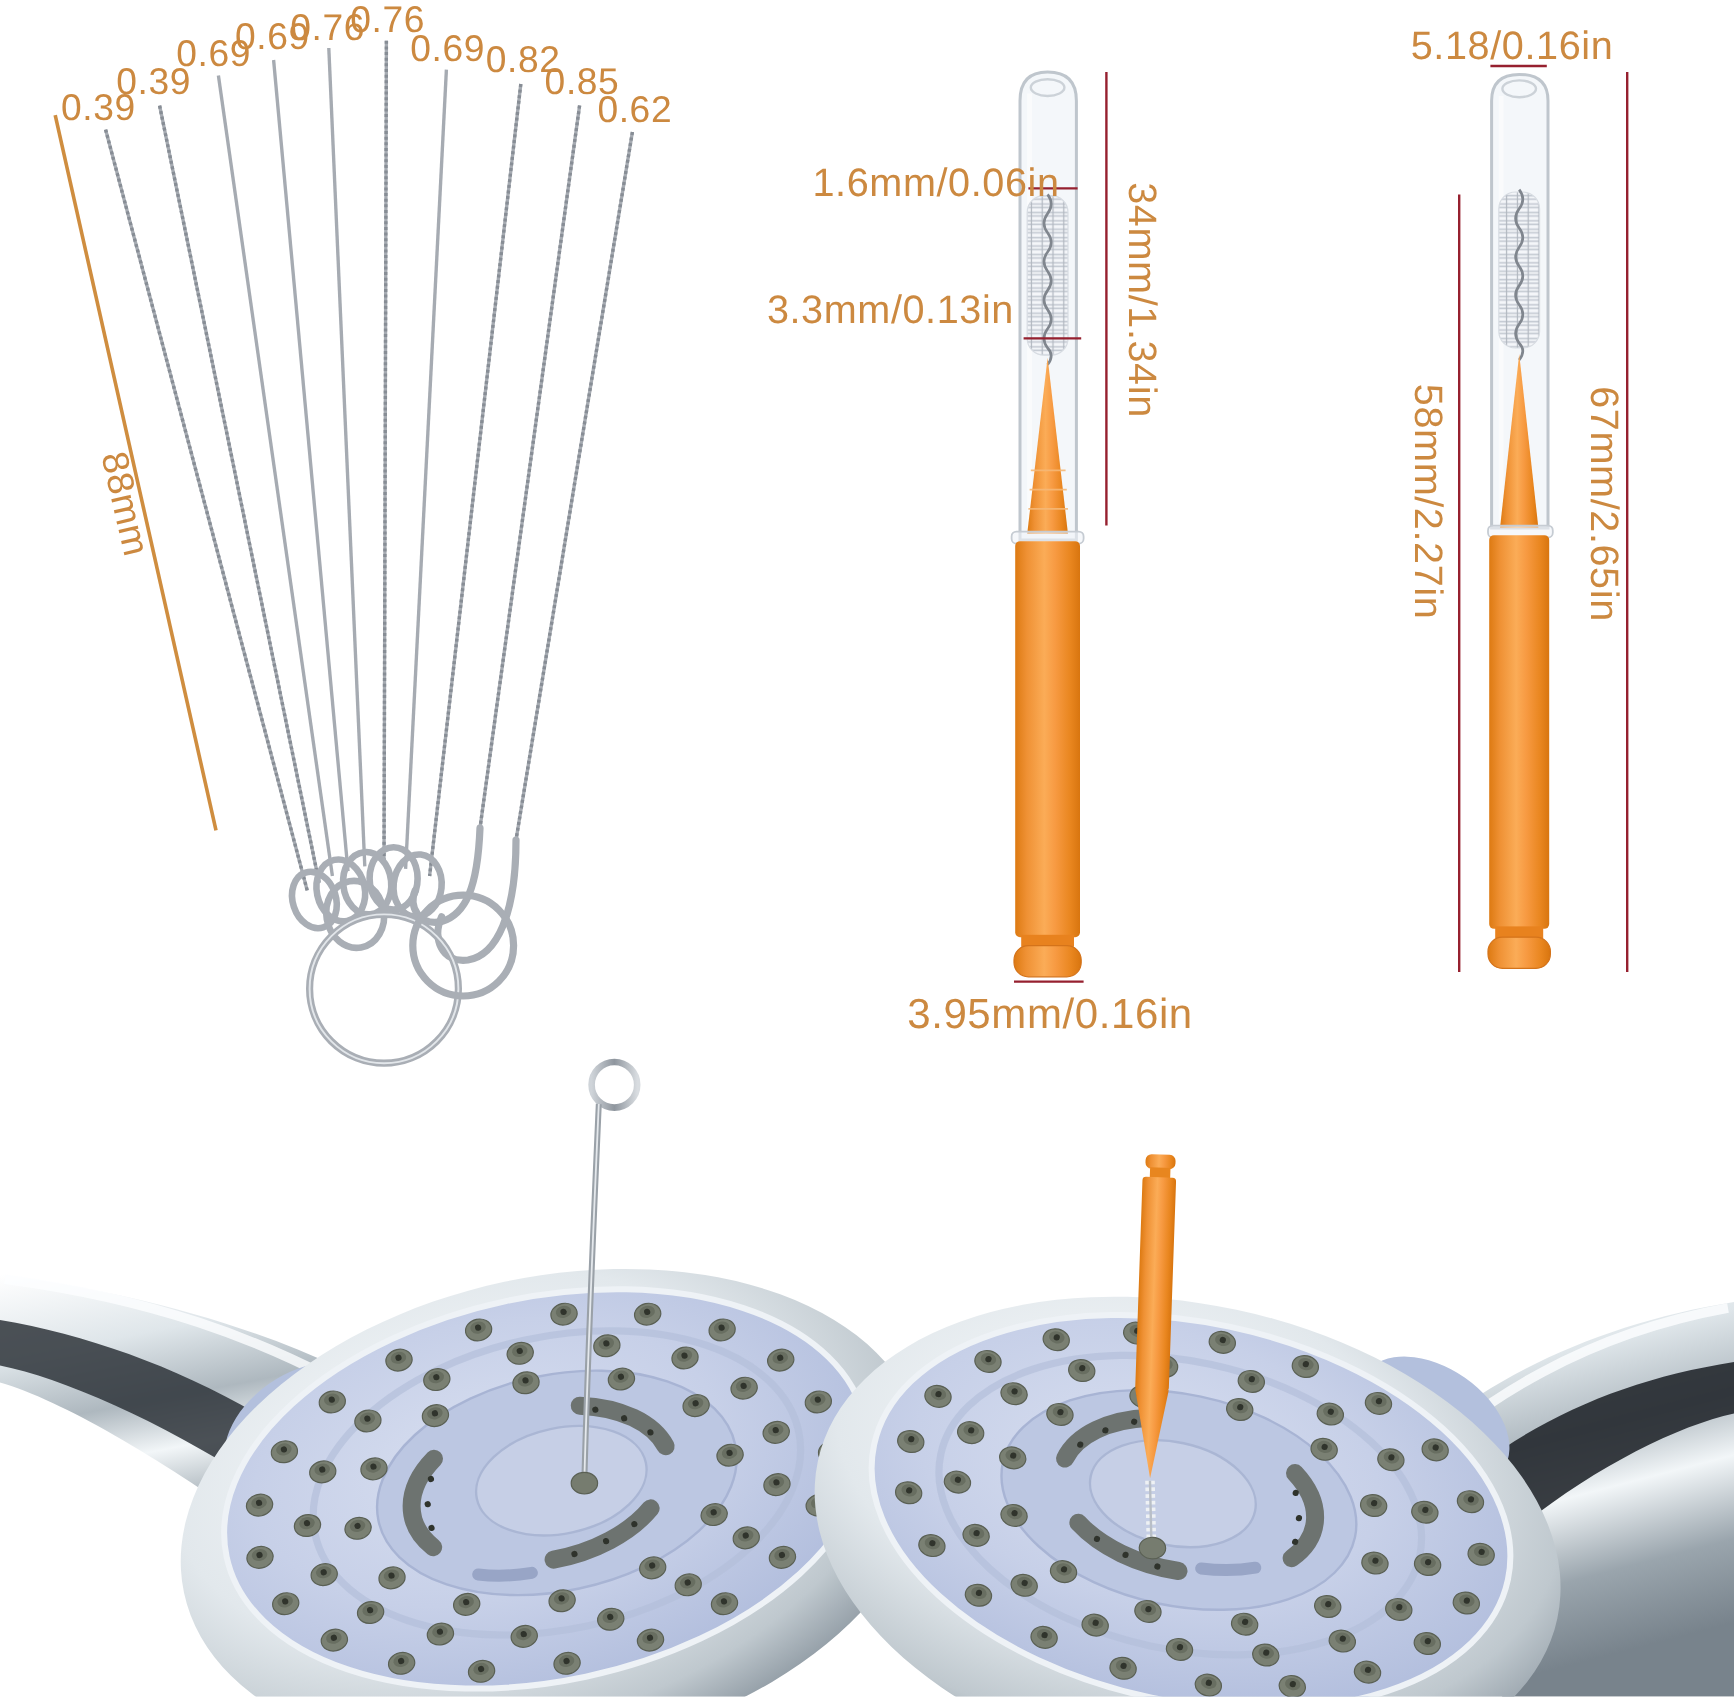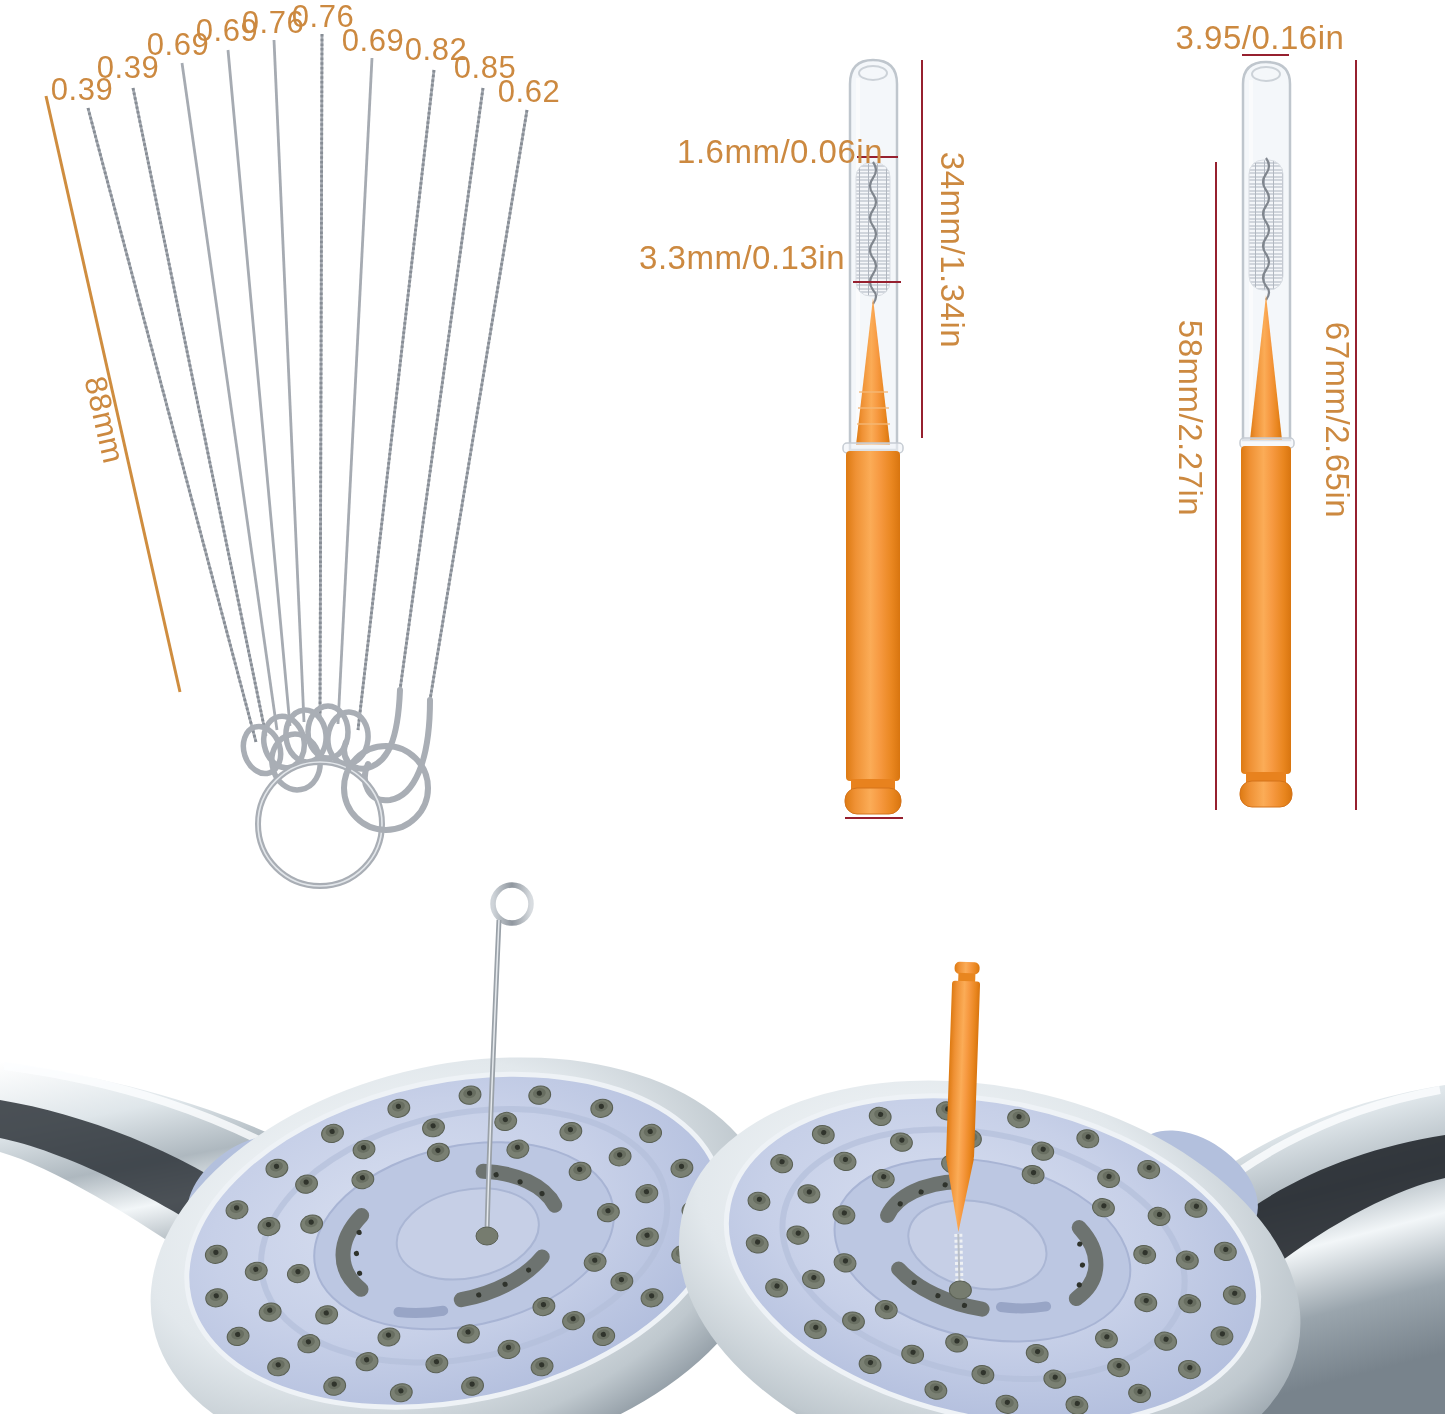--- a/index.html
+++ b/index.html
@@ -557,18 +557,19 @@
 <div class="label fan-label" style="left:373px;top:41px">0.69</div>
 <div class="label fan-label" style="left:436px;top:50px">0.82</div>
 <div class="label fan-label" style="left:485px;top:68px">0.85</div>
 <div class="label fan-label" style="left:529px;top:92px">0.62</div>
 
 <div class="label rot-diag" style="left:104px;top:420px">88mm</div>
 
 <div class="label" style="left:883px;top:152px;transform:translate(-100%,-50%)">1.6mm/0.06in</div>
 <div class="label" style="left:845px;top:258px;transform:translate(-100%,-50%)">3.3mm/0.13in</div>
 <div class="label rot90" style="left:952px;top:250px">34mm/1.34in</div>
-
-<div class="label" style="left:1260px;top:38px">3.95/0.16in</div>
+<div class="label big" style="left:875px;top:846px">3.95mm/0.16in</div>
+
+<div class="label" style="left:1260px;top:38px">5.18/0.16in</div>
 <div class="label rot90" style="left:1190px;top:418px">58mm/2.27in</div>
 <div class="label rot90" style="left:1337px;top:420px">67mm/2.65in</div>
 
 </div>
 
 </body></html>

